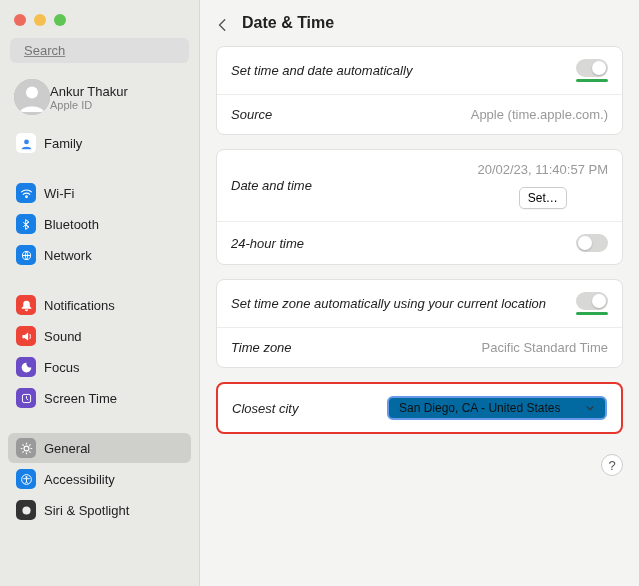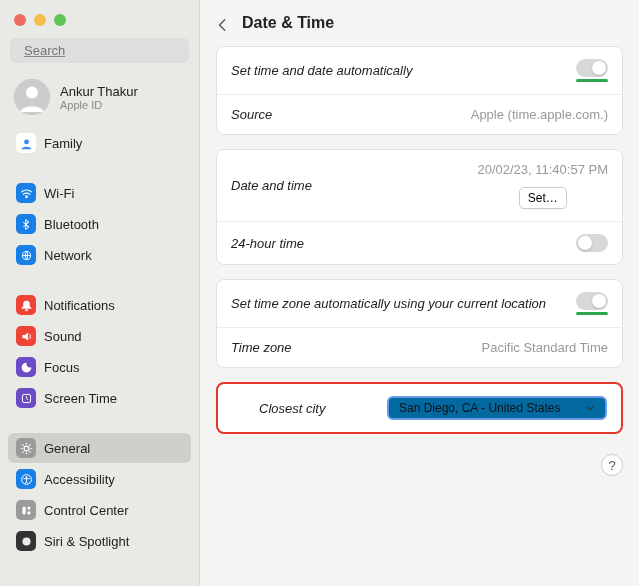--- a/index.html
+++ b/index.html
@@ -4,38 +4,38 @@
 <style>
 * { margin: 0; padding: 0; box-sizing: border-box; font-family: -apple-system, "Helvetica Neue", Arial, sans-serif; }
 body { width: 639px; height: 586px; background: #f4f4f2; display: flex; overflow: hidden; font-size: 13px; color: #222; }
 .sidebar { width: 200px; height: 100%; background: #e9e9e6; border-right: 1px solid #d8d8d4; padding: 8px 0 0 0; overflow: hidden; }
 .traffic { display: flex; gap: 8px; padding: 6px 14px 12px 14px; }
 .dot { width: 12px; height: 12px; border-radius: 50%; }
 .red { background: #ed6a5e; } .yellow { background: #f5bf4f; } .green { background: #61c554; }
 .search-wrap { padding: 0 10px 8px 10px; }
 .search { display:flex; align-items:center; gap:6px; background:#dedede; border-radius:6px; padding:5px 8px; color:#888;text-decoration:underline; }
 .search input { background: transparent; border: none; outline: none; font-size: 13px; color:#444; flex:1; }
-.profile { display:flex; align-items:center; gap:10px; padding: 8px 14px 10px 14px; }
+.profile { display:flex; align-items:center; padding: 8px 14px 10px 14px; }
 .avatar { width:36px; height:36px; border-radius:50%; background:#bbb; display:flex; align-items:center; justify-content:center; overflow:hidden; }
 .pname { font-size:13px; font-weight:500; color:#222; }
 .psub { font-size:11px; color:#888; }
 .sb-list { padding: 2px 8px; }
 .sb-item { display:flex; align-items:center; gap:8px; padding:5px 8px; border-radius:6px; margin:1px 0; cursor:default; }
 .sb-item.selected { background:#cfcfcc; }
 .sb-icon { width:20px; height:20px; border-radius:5px; display:flex; align-items:center; justify-content:center; flex-shrink:0; }
 .sb-icon svg { width:13px; height:13px; fill:#fff; }
 .sb-label { font-size:13px; color:#222; }
 .sb-gap { height:14px; }
 
 .content { flex:1; height:100%; padding: 14px 16px 0 16px; overflow:hidden; }
 .chead { display:flex; align-items:flex-end; gap:12px; margin-bottom:14px; }
 .chead svg { width:14px; height:14px; stroke:#555; }
 .ctitle { font-size:16px; font-weight:600; }
 .panel { background:#fff; border:1px solid #e1e1df; border-radius:8px; margin-bottom:14px; }
-.panel.annot { border:2.5px solid #e4362d; border-radius:8px;padding-left:27px; }
+.panel.annot { border:2.5px solid #e4362d; border-radius:8px; }
 .row { display:flex; align-items:center; justify-content:space-between; padding:12px 14px; border-bottom:1px solid #ececea; }
 .row:last-child { border-bottom:none; }
 .rl { font-size:13px; color:#222;font-style:italic; }
 .rval { font-size:13px; color:#999; }
 .rflex { display:flex; align-items:center; gap:10px;flex-direction:column; }
 .toggle { width:32px; height:18px; border-radius:10px; background:#d8d8d6; position:relative; }
 .toggle::after { content:""; position:absolute; left:2px; top:2px; width:14px; height:14px; border-radius:50%; background:#fff; box-shadow:0 1px 2px rgba(0,0,0,.2); }
 .toggle.on::after { left:auto; right:2px; }
 .underline-green { display:block; width:32px; height:3px; background:#2da84f; border-radius:2px; margin-top:2px; }
 .setbtn { background:#fff; border:1px solid #ccc; border-radius:5px; padding:3px 8px; font-size:12px; cursor:default; box-shadow: 0 1px 1px rgba(0,0,0,.04); }
@@ -166,30 +166,20 @@
         <span class="sb-icon" style="background:#177fe6">
           <svg viewBox="0 0 16 16">
             <circle cx="8" cy="8" r="6" fill="none" stroke="#fff" stroke-width="1.2"></circle>
             <circle cx="8" cy="5" r="1.2" fill="#fff"></circle>
             <path d="M4 7h8M8 7v4M6 13l2-2 2 2" fill="none" stroke="#fff" stroke-width="1.2"></path>
           </svg>
         </span>
         <span class="sb-label">Accessibility</span>
       </div>
       <div class="sb-item">
-        <span class="sb-icon" style="background:#9a9a9a">
-          <svg viewBox="0 0 16 16">
-            <rect x="3" y="3" width="4" height="10" rx="2" fill="#fff"></rect>
-            <rect x="9" y="3" width="4" height="4" rx="2" fill="#fff"></rect>
-            <rect x="9" y="9" width="4" height="4" rx="2" fill="#fff"></rect>
-          </svg>
-        </span>
-        <span class="sb-label">Control Center</span>
-      </div>
-      <div class="sb-item">
         <span class="sb-icon" style="background:#333">
           <svg viewBox="0 0 16 16">
             <circle cx="8" cy="8" r="5" fill="#fff" opacity=".9"></circle>
           </svg>
         </span>
         <span class="sb-label">Siri &amp; Spotlight</span>
       </div>
     </div>
 
 </div>

